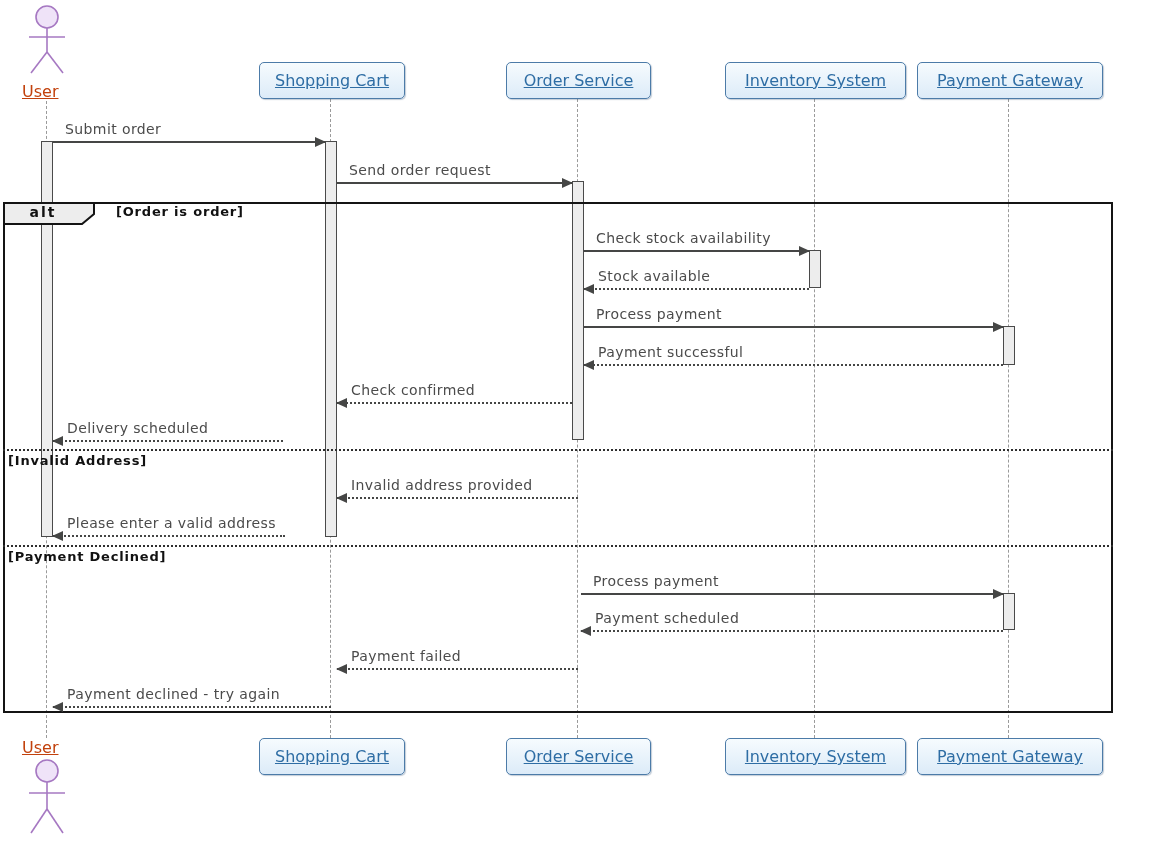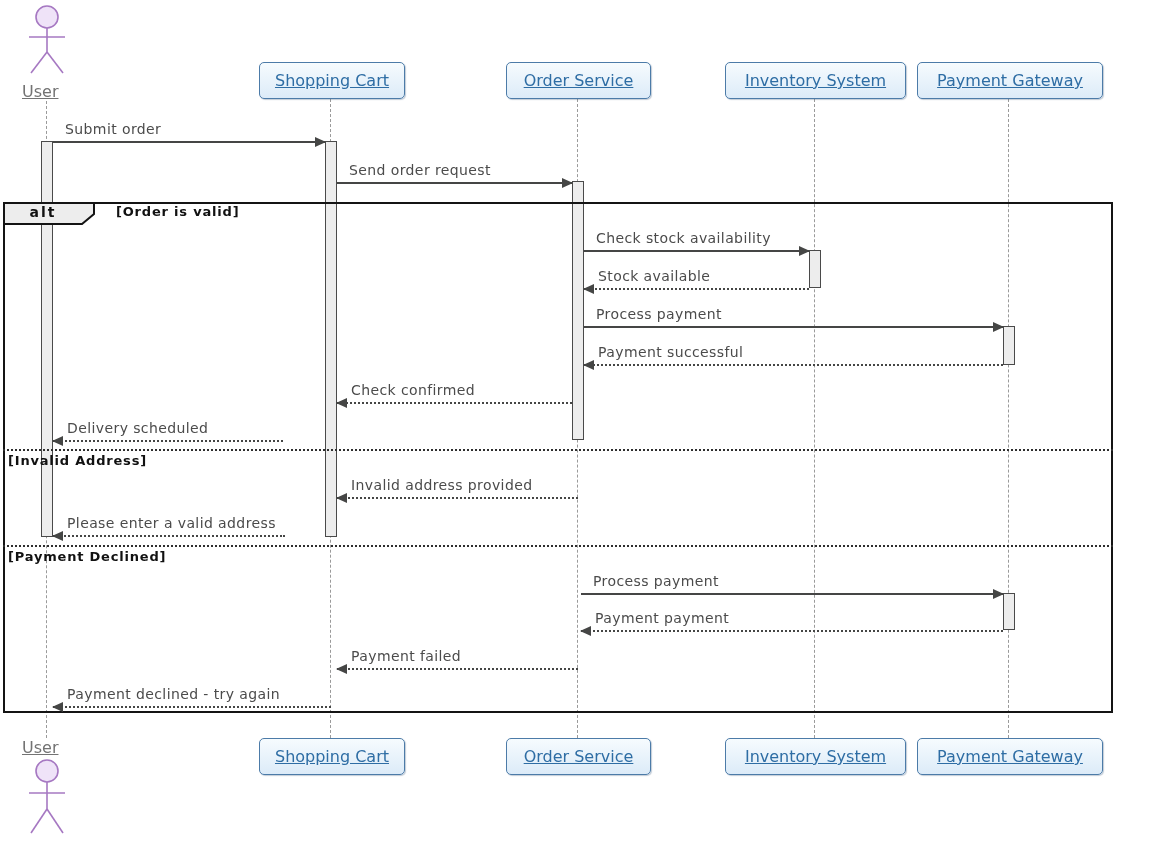--- a/index.html
+++ b/index.html
@@ -7,21 +7,21 @@
           font-family:"DejaVu Sans","Liberation Sans",sans-serif;}
 
   .lifeline{position:absolute;width:0;border-left:1px dashed #9a9a9a;z-index:1;}
 
   .participant{position:absolute;height:37px;box-sizing:border-box;z-index:2;
     background:linear-gradient(#F6FBFE,#DCEBF8);border:1px solid #4C7BA8;border-radius:5px;
     box-shadow:1px 1px 1px rgba(80,110,140,.35);
     display:flex;align-items:center;justify-content:center;
     font-size:16px;color:#2E6DA4;text-decoration:underline;white-space:nowrap;cursor:pointer;}
 
-  .actor-label{position:absolute;z-index:2;font-size:16px;color:#737373;text-decoration:underline;white-space:nowrap;}
+  .actor-label{position:absolute;z-index:2;font-size:16px;color:#c2410c;text-decoration:underline;white-space:nowrap;}
   .actor-figure{position:absolute;z-index:2;}
 
   .activation{position:absolute;width:12px;box-sizing:border-box;z-index:3;
     background:#EDEDED;border:1px solid #4A4A4A;}
 
   .frame{position:absolute;left:3px;top:202px;width:1110px;height:511px;box-sizing:border-box;
     border:2px solid #141414;z-index:4;pointer-events:none;}
   .frame-op{position:absolute;left:3px;top:202px;width:92px;height:16px;z-index:6;}
   .frame-op .op-text{position:absolute;left:0;top:2px;width:80px;text-align:center;
     font-size:14px;font-weight:bold;color:#111;letter-spacing:2px;}
@@ -74,21 +74,21 @@
   <div class="activation" style="left:1003px;top:326px;height:39px"></div>
   <div class="activation" style="left:1003px;top:593px;height:37px"></div>
 
   <div class="frame"></div>
   <div class="frame-op">
     <svg width="92" height="23" viewBox="0 0 92 23">
       <polygon points="1,1 91,1 91,12 79,22 1,22" fill="#EDEDED" stroke="#141414" stroke-width="2"></polygon>
     </svg>
     <span class="op-text">alt</span>
   </div>
-  <div class="guard" style="left:116px;top:204px">[Order is valid]</div>
+  <div class="guard" style="left:116px;top:204px">[Order is order]</div>
   <div class="divider" style="top:449px"></div>
   <div class="guard" style="left:8px;top:453px">[Invalid Address]</div>
   <div class="divider" style="top:545px"></div>
   <div class="guard" style="left:8px;top:549px">[Payment Declined]</div>
 
   <div class="msg" style="left:53px;top:120px;width:272px">
     <span class="lbl">Submit order</span>
     <div class="line">
         <i class="head-r"></i>
       </div>
@@ -147,21 +147,21 @@
         <i class="head-l"></i>
       </div>
   </div>
   <div class="msg" style="left:581px;top:572px;width:422px">
     <span class="lbl">Process payment</span>
     <div class="line">
         <i class="head-r"></i>
       </div>
   </div>
   <div class="msg return" style="left:581px;top:609px;width:422px">
-    <span class="lbl">Payment payment</span>
+    <span class="lbl">Payment scheduled</span>
     <div class="line">
         <i class="head-l"></i>
       </div>
   </div>
   <div class="msg return" style="left:337px;top:647px;width:241px">
     <span class="lbl">Payment failed</span>
     <div class="line">
         <i class="head-l"></i>
       </div>
   </div>

